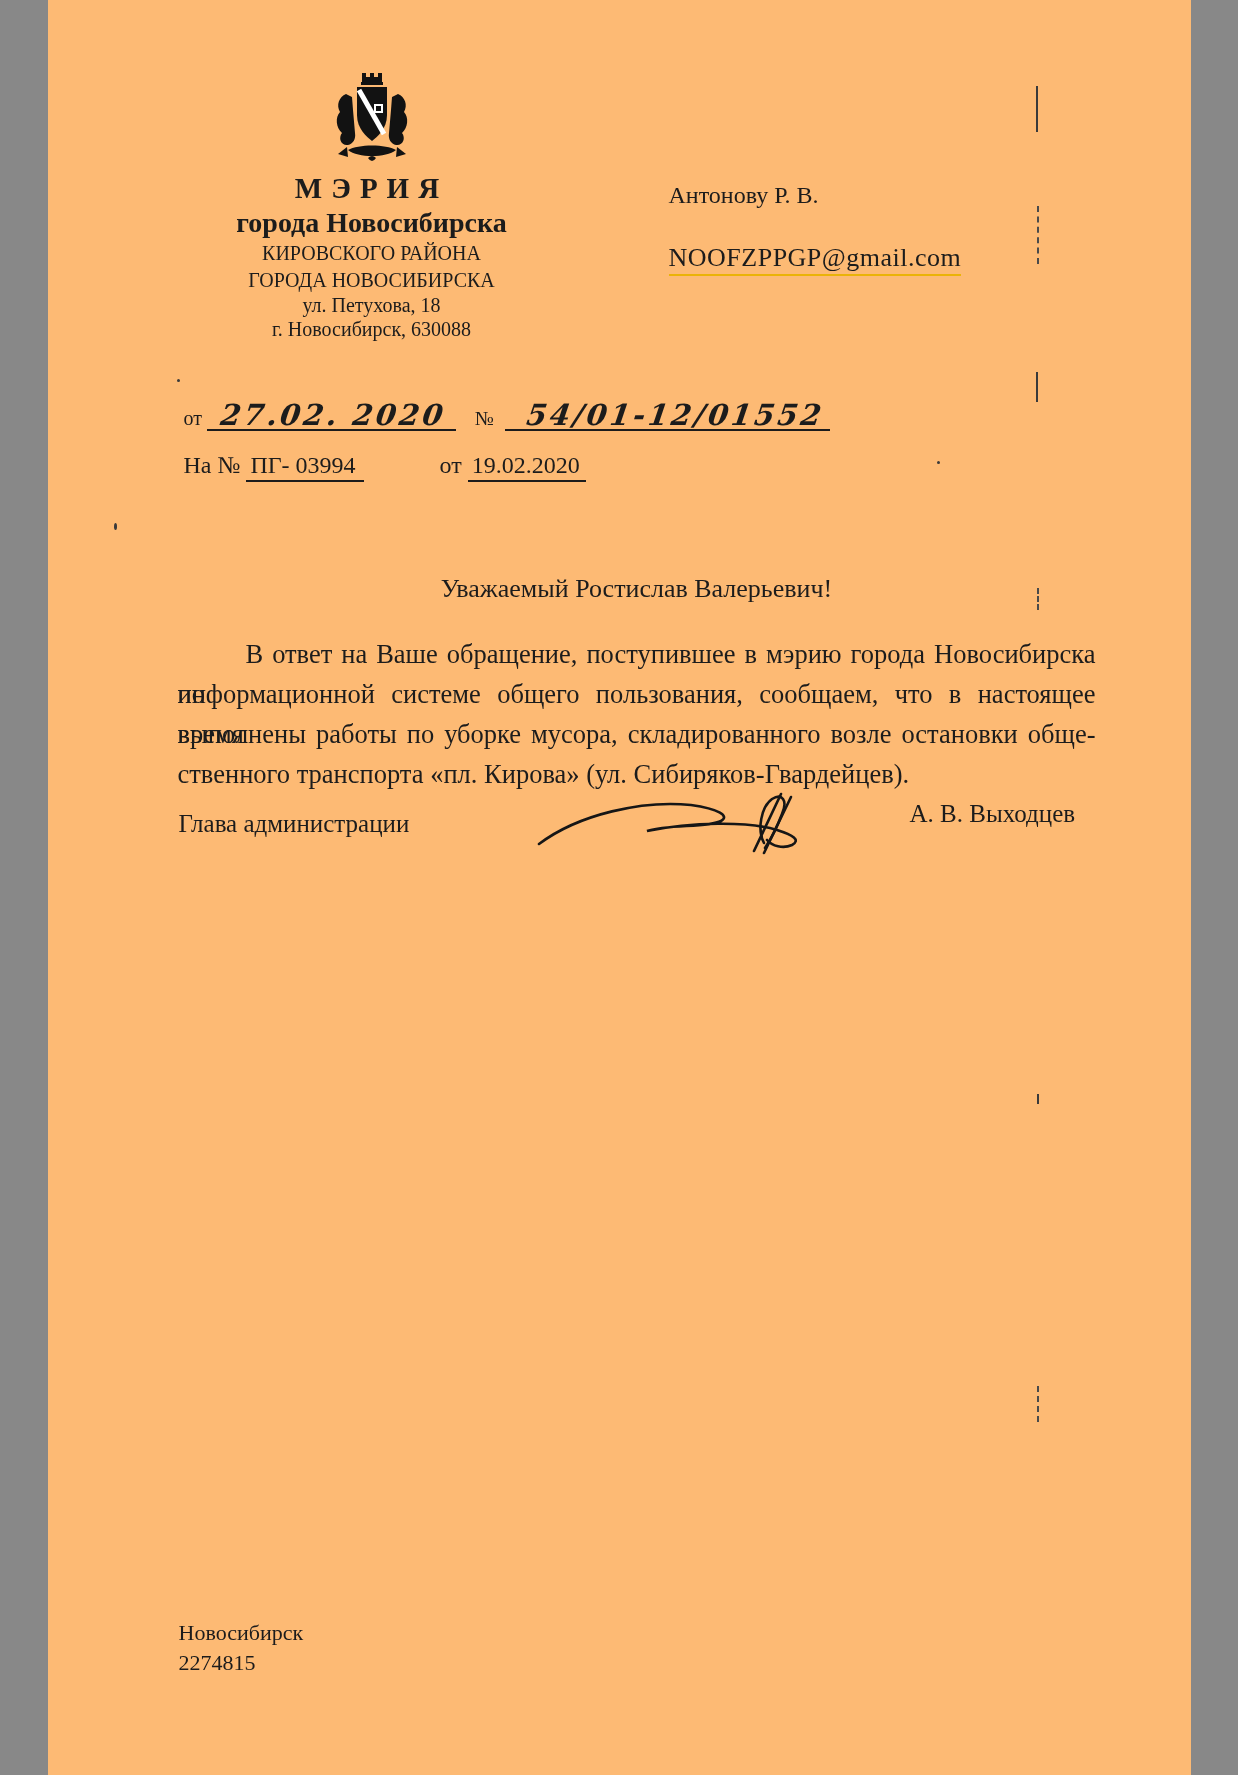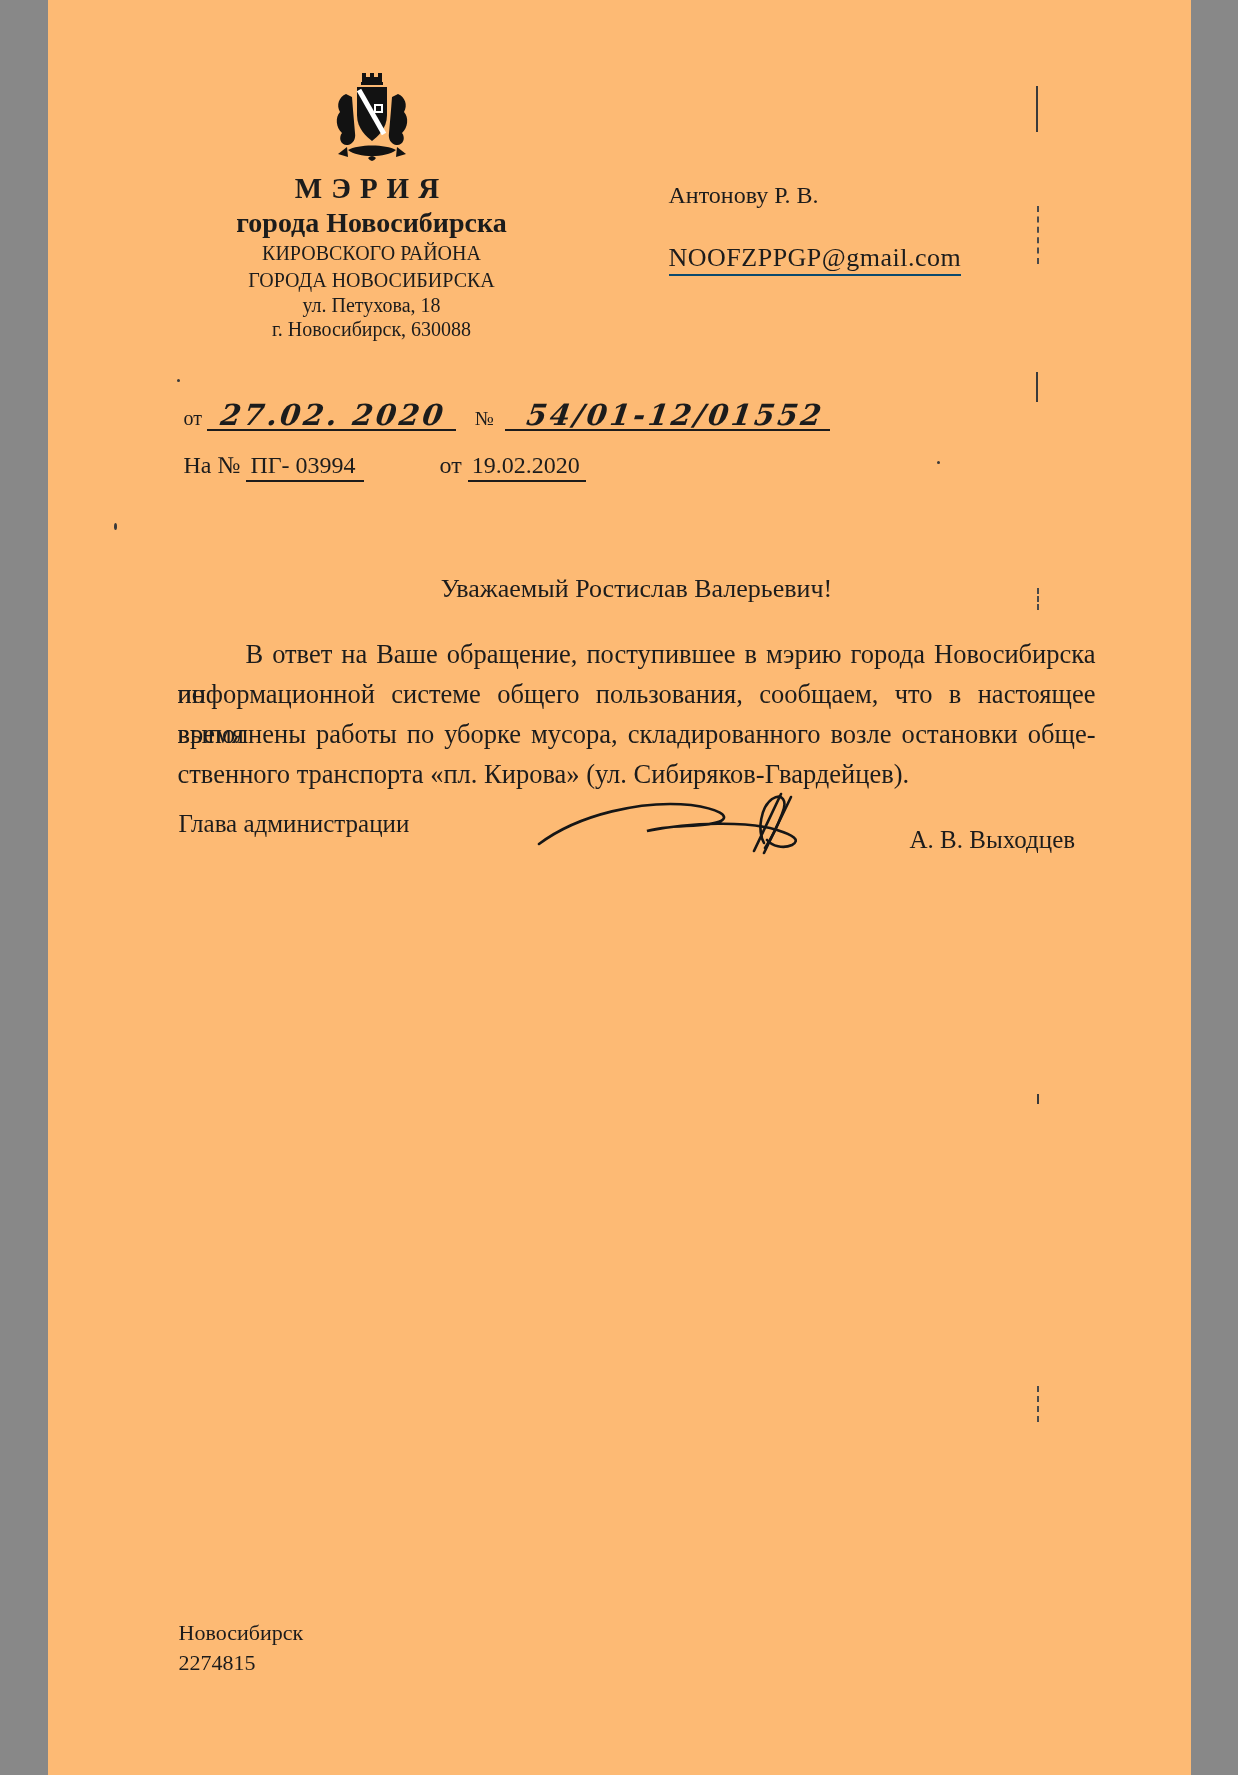--- a/index.html
+++ b/index.html
@@ -44,34 +44,34 @@
   .refline{
     position:absolute;left:136px;top:452px;width:480px;
     font-size:24px;white-space:nowrap;
   }
   .ref-num{padding:0 8px 2px 4px;}
   .ref-date{padding:0 6px 2px 4px;}
   .ref-gap{display:inline-block;width:64px;}
   
   .recipient{position:absolute;left:621px;top:182px;width:420px;}
   .rec-name{font-size:24px;}
-  .rec-email{font-size:26px;margin-top:34px;display:inline-block;border-bottom:2px solid #0c4a6e;padding-bottom:1px;letter-spacing:.5px;}
+  .rec-email{font-size:26px;margin-top:34px;display:inline-block;border-bottom:2px solid #eab308;padding-bottom:1px;letter-spacing:.5px;}
   
   .salutation{
     position:absolute;left:130px;top:574px;width:918px;
     font-size:26px;text-align:center;
   }
   .body-par{position:absolute;left:130px;top:634px;width:918px;font-size:26.5px;}
   .bline{line-height:40px;height:40px;text-align:justify;text-align-last:justify;}
   .bline.first{text-indent:68px;}
   .bline.last{text-align:left;text-align-last:left;}
   
   .sig-title{position:absolute;left:131px;top:810px;font-size:25px;}
   .sig-svg{position:absolute;left:483px;top:792px;}
-  .sig-name{position:absolute;left:862px;top:826px;font-size:25px;}
+  .sig-name{position:absolute;left:862px;top:800px;font-size:25px;}
   
   .footer{position:absolute;left:131px;top:1618px;font-size:22px;line-height:30px;}
   
   .art{position:absolute;background:#3a3a3a;}
   .art-dash{position:absolute;border-left:2px dashed #4a4a4a;}
   .art-dot{position:absolute;background:#3a3a3a;border-radius:50%;}
 </style>
 </head>
 <body>
 

